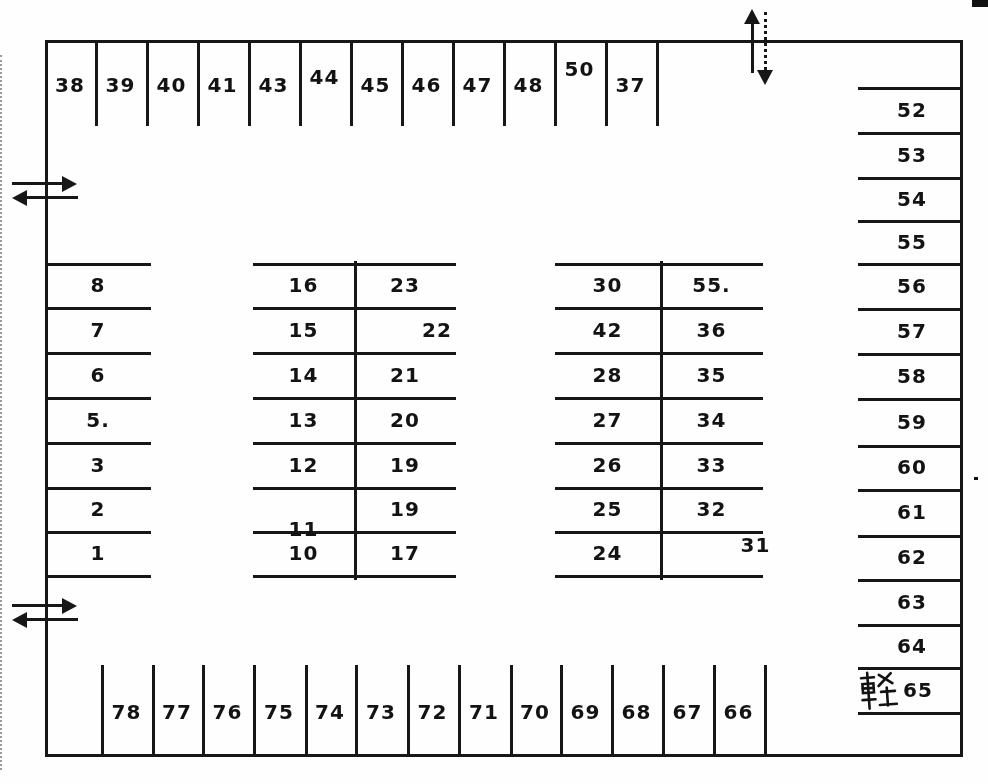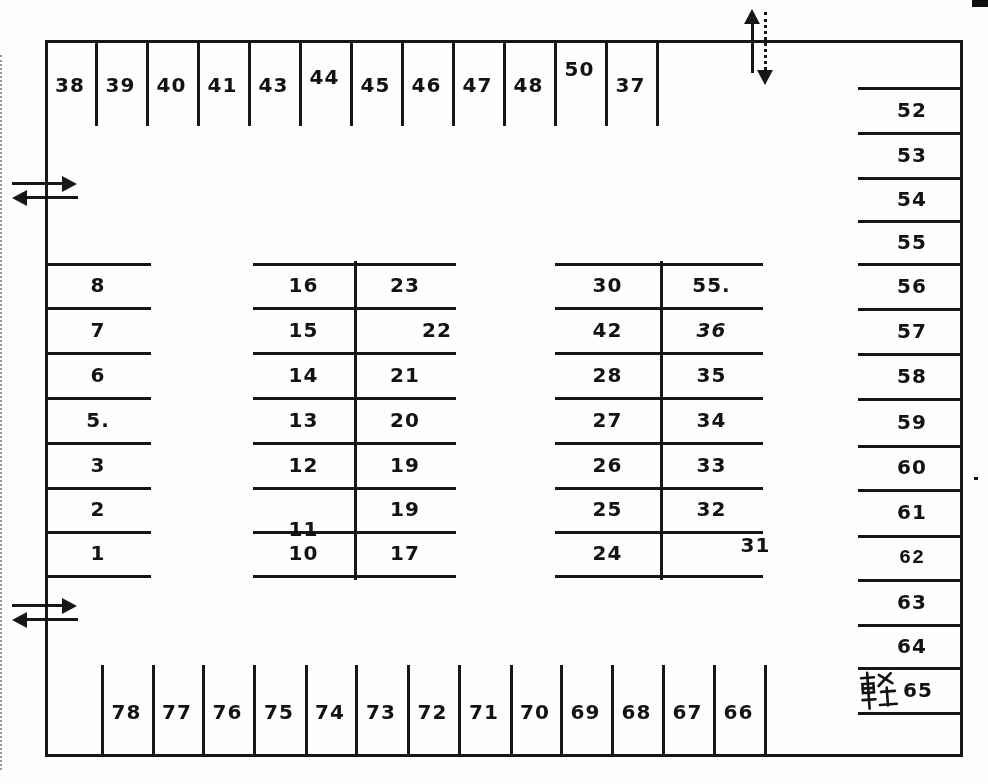--- a/index.html
+++ b/index.html
@@ -126,21 +126,21 @@
     <div class="ln" style="left: 555px; top: 575px; width: 208px; height: 3px;"></div>
     <div class="ln" style="left: 660px; top: 261px; width: 3px; height: 319px;"></div>
     <span class="lbl" style="left: 607.5px; top: 285px;">30</span>
     <span class="lbl" style="left: 607.5px; top: 329.5px;">42</span>
     <span class="lbl" style="left: 607.5px; top: 374.5px;">28</span>
     <span class="lbl" style="left: 607.5px; top: 419.5px;">27</span>
     <span class="lbl" style="left: 607.5px; top: 464.5px;">26</span>
     <span class="lbl" style="left: 607.5px; top: 509px;">25</span>
     <span class="lbl" style="left: 607.5px; top: 553px;">24</span>
     <span class="lbl" style="left: 711.5px; top: 285px;">55.</span>
-    <span class="lbl" style="left: 711.5px; top: 329.5px; font-style: italic;">36</span>
+    <span class="lbl" style="left: 711.5px; top: 329.5px;">36</span>
     <span class="lbl" style="left: 711.5px; top: 374.5px;">35</span>
     <span class="lbl" style="left: 711.5px; top: 419.5px;">34</span>
     <span class="lbl" style="left: 711.5px; top: 464.5px;">33</span>
     <span class="lbl" style="left: 711.5px; top: 509px;">32</span>
     <span class="lbl" style="left: 711.5px; top: 545px; margin-left: 44px;">31</span>
     <div class="ln" style="left: 858px; top: 87px; width: 105px; height: 3px;"></div>
     <div class="ln" style="left: 858px; top: 132px; width: 105px; height: 3px;"></div>
     <div class="ln" style="left: 858px; top: 177px; width: 105px; height: 3px;"></div>
     <div class="ln" style="left: 858px; top: 220px; width: 105px; height: 3px;"></div>
     <div class="ln" style="left: 858px; top: 263px; width: 105px; height: 3px;"></div>
@@ -157,21 +157,21 @@
     <span class="lbl" style="left: 912px; top: 109.5px;">52</span>
     <span class="lbl" style="left: 912px; top: 154.5px;">53</span>
     <span class="lbl" style="left: 912px; top: 198.5px;">54</span>
     <span class="lbl" style="left: 912px; top: 241.5px;">55</span>
     <span class="lbl" style="left: 912px; top: 285.5px;">56</span>
     <span class="lbl" style="left: 912px; top: 330.5px;">57</span>
     <span class="lbl" style="left: 912px; top: 375.5px;">58</span>
     <span class="lbl" style="left: 912px; top: 421.5px;">59</span>
     <span class="lbl" style="left: 912px; top: 467px;">60</span>
     <span class="lbl" style="left: 912px; top: 512px;">61</span>
-    <span class="lbl" style="left: 912px; top: 557px; font-family: Liberation Mono, monospace;">62</span>
+    <span class="lbl" style="left: 912px; top: 557px;">62</span>
     <span class="lbl" style="left: 912px; top: 601.5px;">63</span>
     <span class="lbl" style="left: 912px; top: 645.5px;">64</span>
     <span class="lbl" style="left: 918px; top: 689.5px;">65</span>
     <div class="kei" title="軽" style="left: 860px; top: 669px;"><svg width="38" height="42" viewBox="0 0 38 42">
         <g fill="none" stroke="#131313" stroke-width="2.6" stroke-linecap="round">
           <path d="M2 8 H15"></path>
           <path d="M8.5 3 V39"></path>
           <path d="M3 14 H14 V23 H3 Z"></path>
           <path d="M3 18.5 H14"></path>
           <path d="M2 30 H15"></path>

